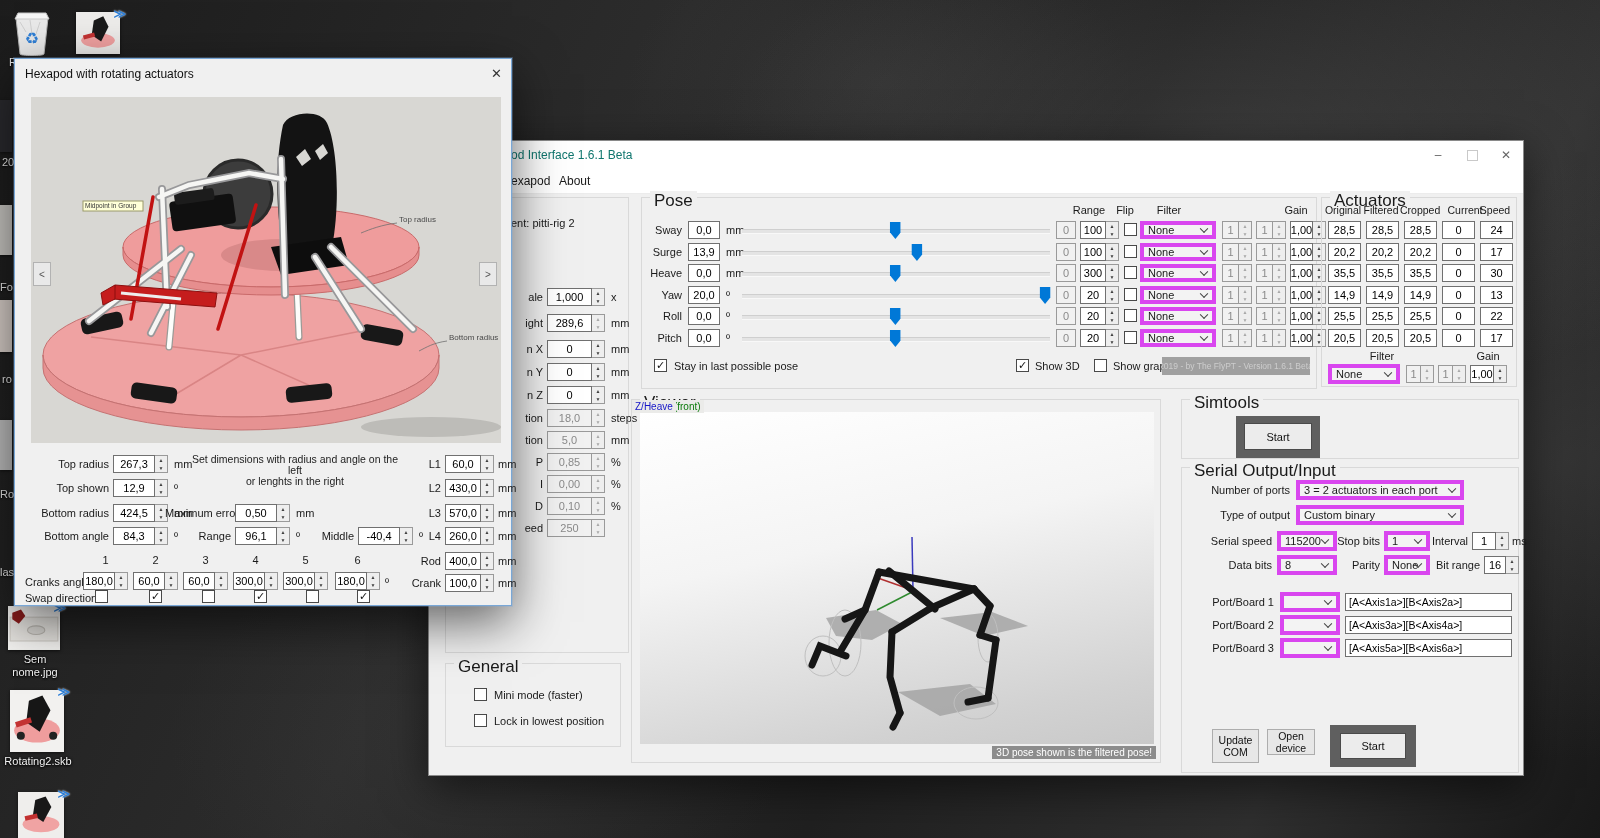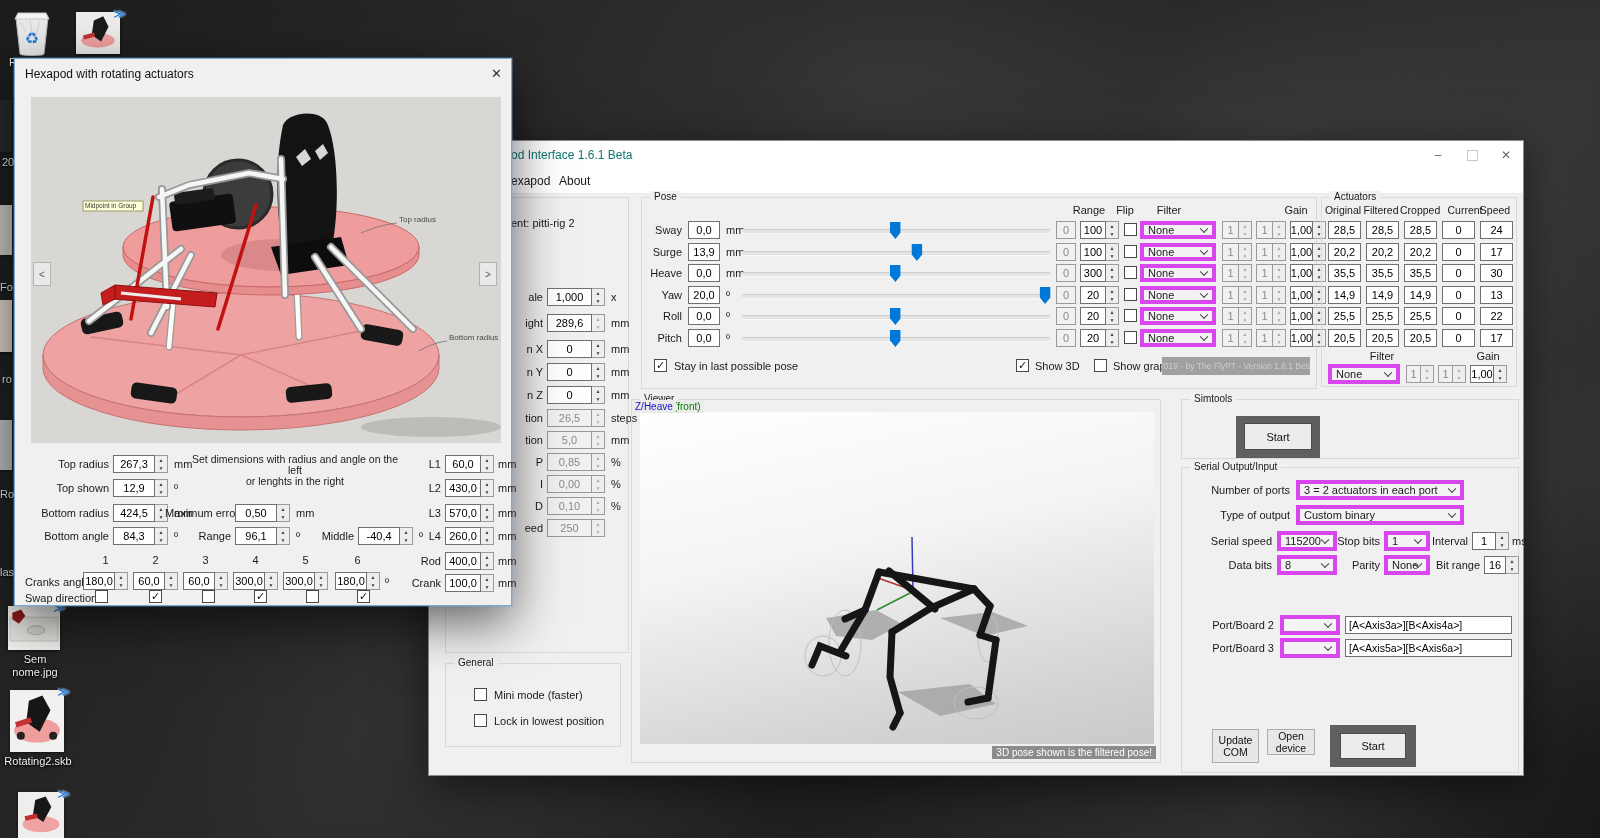--- a/index.html
+++ b/index.html
@@ -24,21 +24,21 @@
         font-size:5px;line-height:6px;color:#404040;text-align:center;}
   .spin i{font-style:normal;display:block;}
   .spin.dis{color:#a8a8a8;}
   .dd{height:20px;box-sizing:border-box;border:4px solid #d946ef;background:#f3f3f3;
       display:inline-flex;align-items:center;padding:0 14px 0 4px;position:relative;font-size:11px;white-space:nowrap;overflow:hidden;}
   .dd::after{content:"";position:absolute;right:5px;top:50%;width:5px;height:5px;
       border-right:1.5px solid #444;border-bottom:1.5px solid #444;transform:translateY(-70%) rotate(45deg);}
   .cb{width:13px;height:13px;box-sizing:border-box;border:1px solid #494949;background:#fff;
       font-size:11px;line-height:11px;text-align:center;color:#111;display:inline-block;}
   .grp{position:absolute;border:1px solid #d9d9d9;box-sizing:border-box;}
-  .glab{position:absolute;top:-7px;left:8px;background:#f0f0f0;padding:0 4px;font-size:10px;color:#1a1a1a;white-space:nowrap;}
+  .glab{position:absolute;top:-7px;left:8px;background:#f0f0f0;padding:0 4px;font-size:17px;color:#1a1a1a;white-space:nowrap;}
   .btn{box-sizing:border-box;border:1px solid #adadad;background:#e7e7e7;display:flex;
        align-items:center;justify-content:center;text-align:center;font-size:10.5px;color:#111;line-height:12px;}
   
   .win{position:absolute;left:428px;top:140px;width:1094px;height:634px;background:#f0f0f0;
        border:1px solid #8a8a8a;box-sizing:content-box;box-shadow:0 12px 42px rgba(0,0,0,.55);}
   .titlebar{position:absolute;left:0;top:0;width:100%;height:28px;background:#fff;}
   .wtitle{position:absolute;left:82px;top:7px;font-size:12px;color:#0f766e;white-space:nowrap;}
   .wctrl{position:absolute;top:0;width:34px;height:28px;display:flex;align-items:center;justify-content:center;color:#666;font-size:12px;}
   .maxbox{width:9px;height:9px;border:1px solid #c9c9c9;display:inline-block;}
   .menubar{position:absolute;left:0;top:28px;width:100%;height:24px;background:#fff;border-bottom:1px solid #ececec;}
@@ -209,21 +209,21 @@
     <span class="lbl" style="width:72px;text-align:right;margin-right:4px;">n Z</span>
     <span class="tb tb45" data-name="rotation-z-input">0</span>
     <span class="spin">
         <i>▲</i>
         <i>▼</i>
       </span>
     <span class="unit">mm</span>
   </div>
   <div class="abs" style="left:42px;top:268px;display:flex;align-items:center;" data-name="resolution-row">
     <span class="lbl" style="width:72px;text-align:right;margin-right:4px;">tion</span>
-    <span class="tb tb45 dis">26,5</span>
+    <span class="tb tb45 dis">18,0</span>
     <span class="spin dis">
         <i>▲</i>
         <i>▼</i>
       </span>
     <span class="unit">steps</span>
   </div>
   <div class="abs" style="left:42px;top:290px;display:flex;align-items:center;" data-name="position-row">
     <span class="lbl" style="width:72px;text-align:right;margin-right:4px;">tion</span>
     <span class="tb tb45 dis">5,0</span>
     <span class="spin dis">
@@ -620,20 +620,25 @@
       <span class="lbl" style="width:43px;text-align:right;margin-right:4px;">Parity</span>
       <span class="dd" style="width:46px;" data-name="parity-dropdown">None</span>
       <span class="lbl" style="width:50px;text-align:right;margin-right:4px;">Bit range</span>
       <span class="tb" style="width:22px;" data-name="bit-range-input">16</span>
       <span class="spin">
           <i>▲</i>
           <i>▼</i>
         </span>
     </div>
 
+    <div class="abs" style="left:0;top:124px;display:flex;align-items:center;" data-name="port-board-1-row">
+      <span class="lbl" style="width:92px;text-align:right;margin-right:6px;">Port/Board 1</span>
+      <span class="dd" style="width:60px;" data-name="port-board-1-dropdown"></span>
+      <span class="tb left" style="width:167px;margin-left:5px;font-size:10.5px;" data-name="port-board-1-format">[A&lt;Axis1a&gt;][B&lt;Axis2a&gt;]</span>
+    </div>
     <div class="abs" style="left:0;top:147px;display:flex;align-items:center;" data-name="port-board-2-row">
       <span class="lbl" style="width:92px;text-align:right;margin-right:6px;">Port/Board 2</span>
       <span class="dd" style="width:60px;" data-name="port-board-2-dropdown"></span>
       <span class="tb left" style="width:167px;margin-left:5px;font-size:10.5px;" data-name="port-board-2-format">[A&lt;Axis3a&gt;][B&lt;Axis4a&gt;]</span>
     </div>
     <div class="abs" style="left:0;top:170px;display:flex;align-items:center;" data-name="port-board-3-row">
       <span class="lbl" style="width:92px;text-align:right;margin-right:6px;">Port/Board 3</span>
       <span class="dd" style="width:60px;" data-name="port-board-3-dropdown"></span>
       <span class="tb left" style="width:167px;margin-left:5px;font-size:10.5px;" data-name="port-board-3-format">[A&lt;Axis5a&gt;][B&lt;Axis6a&gt;]</span>
     </div>

